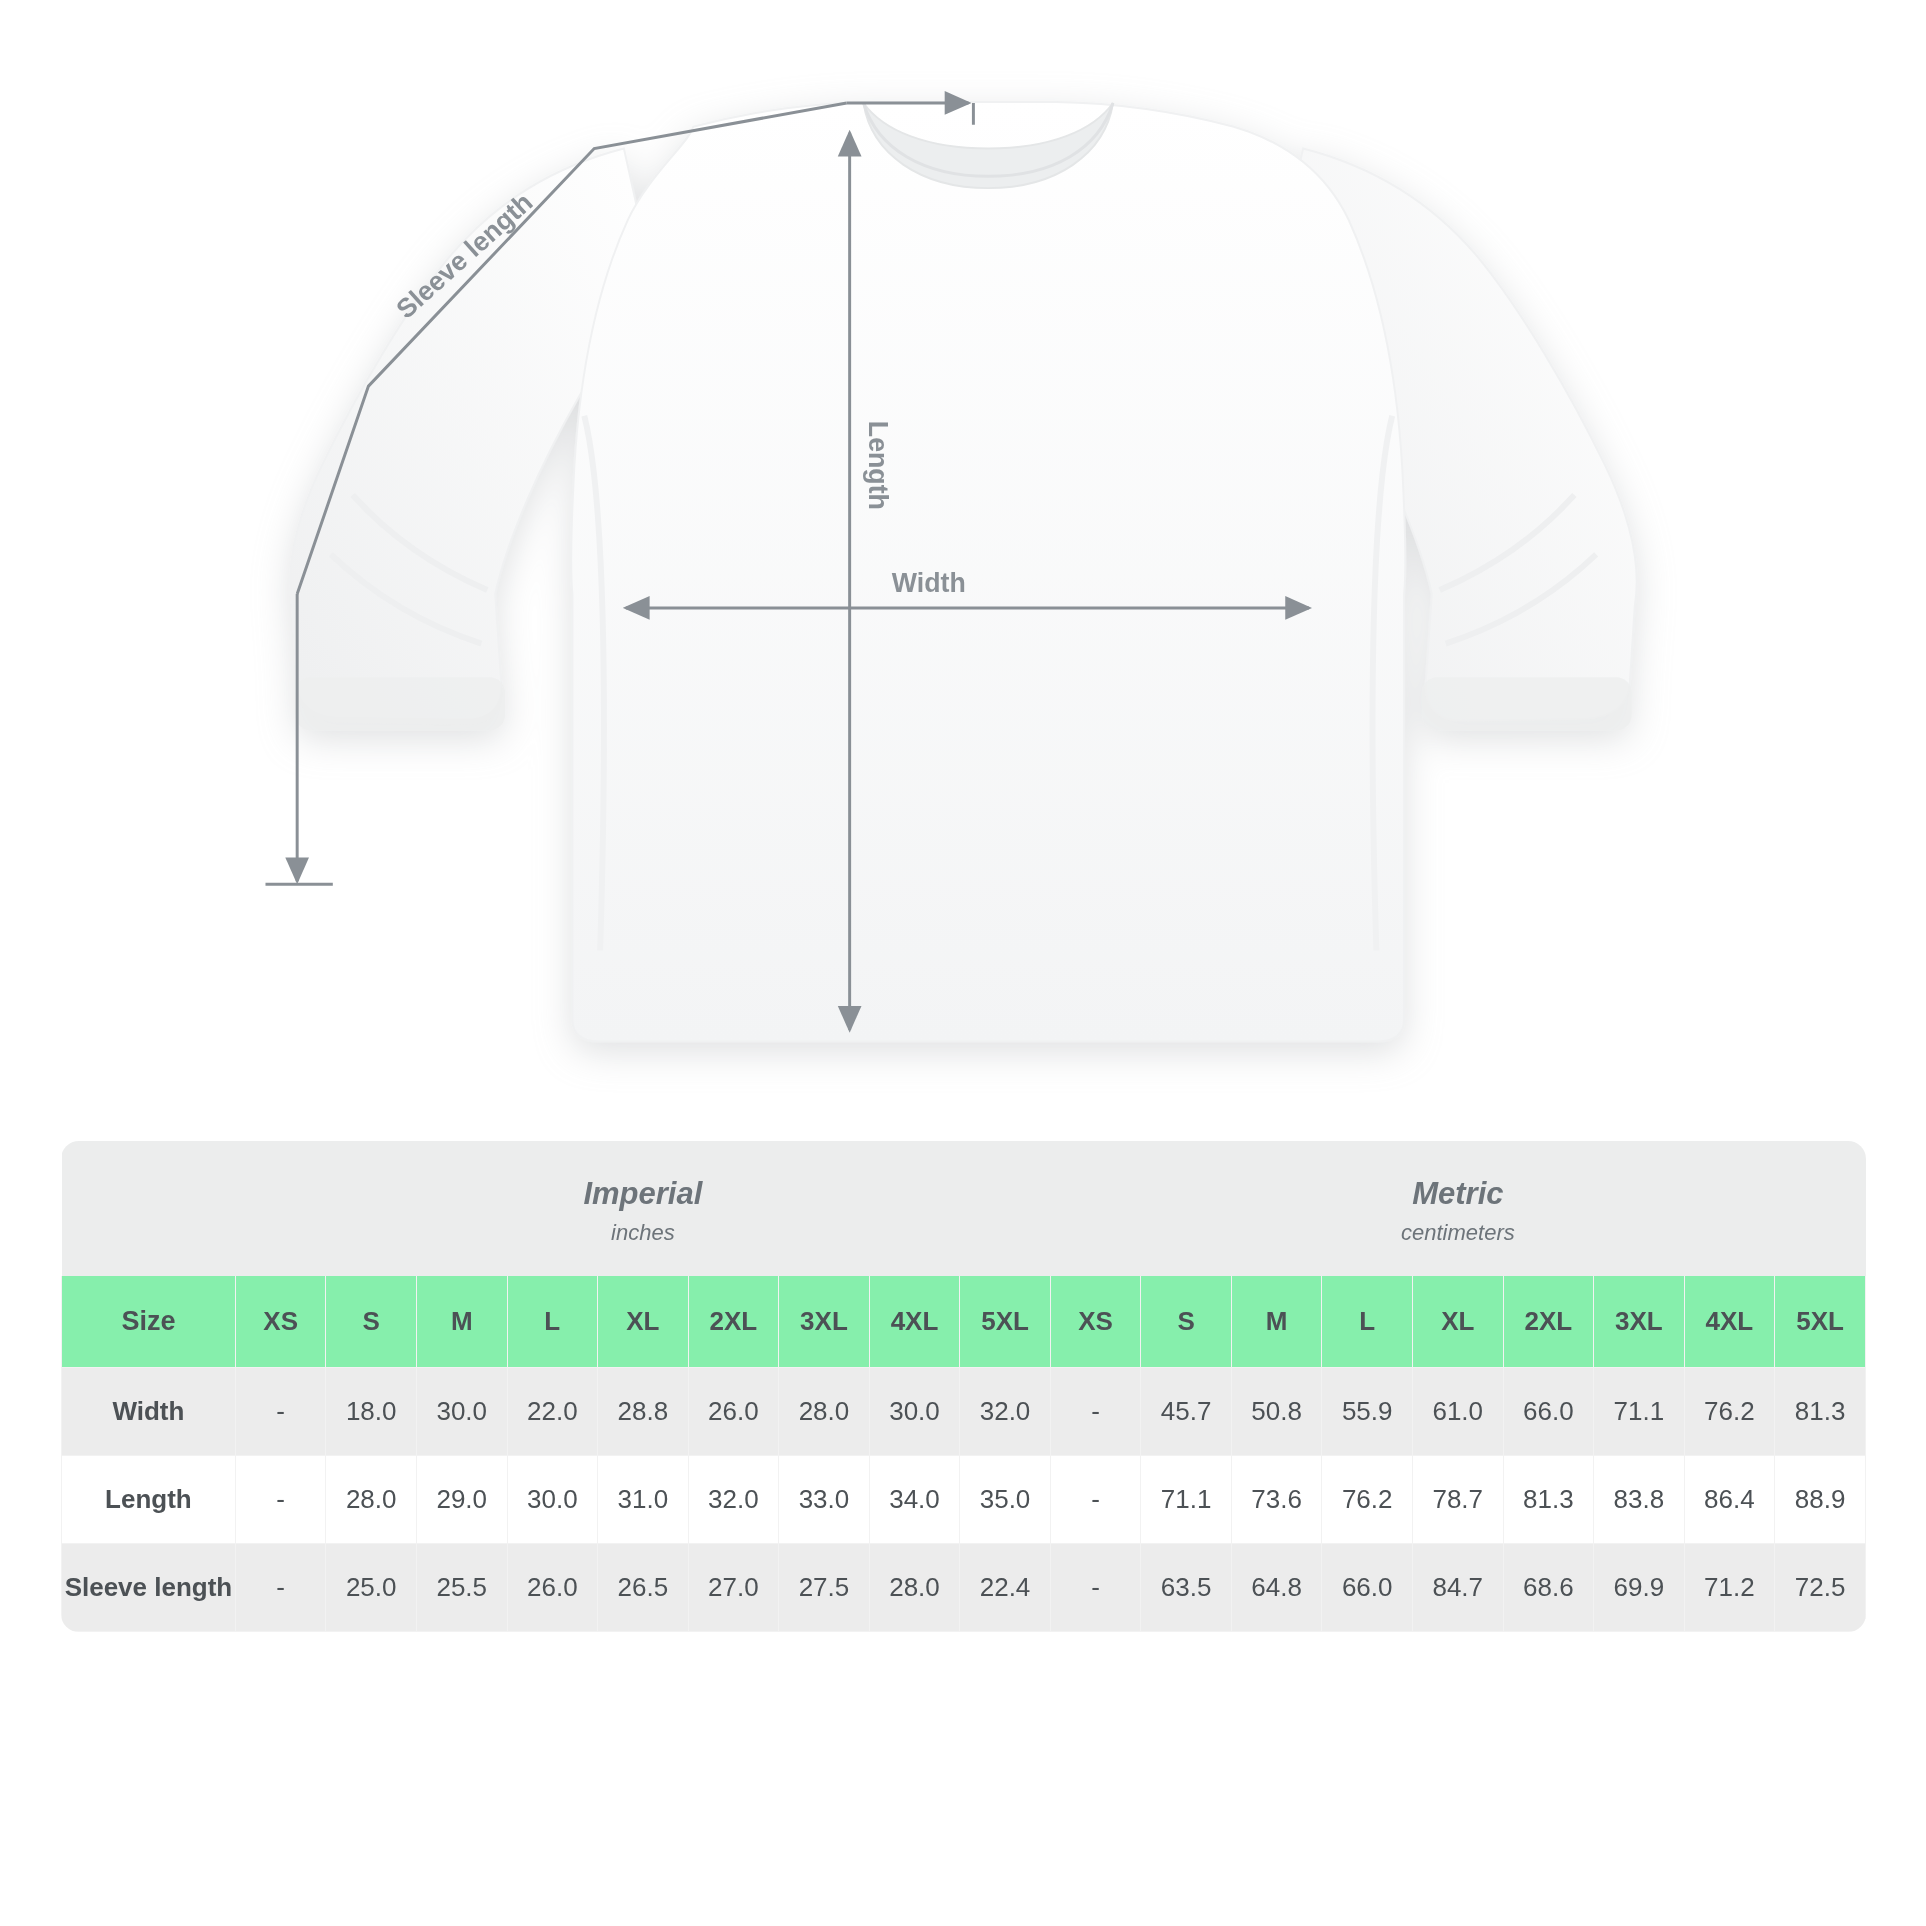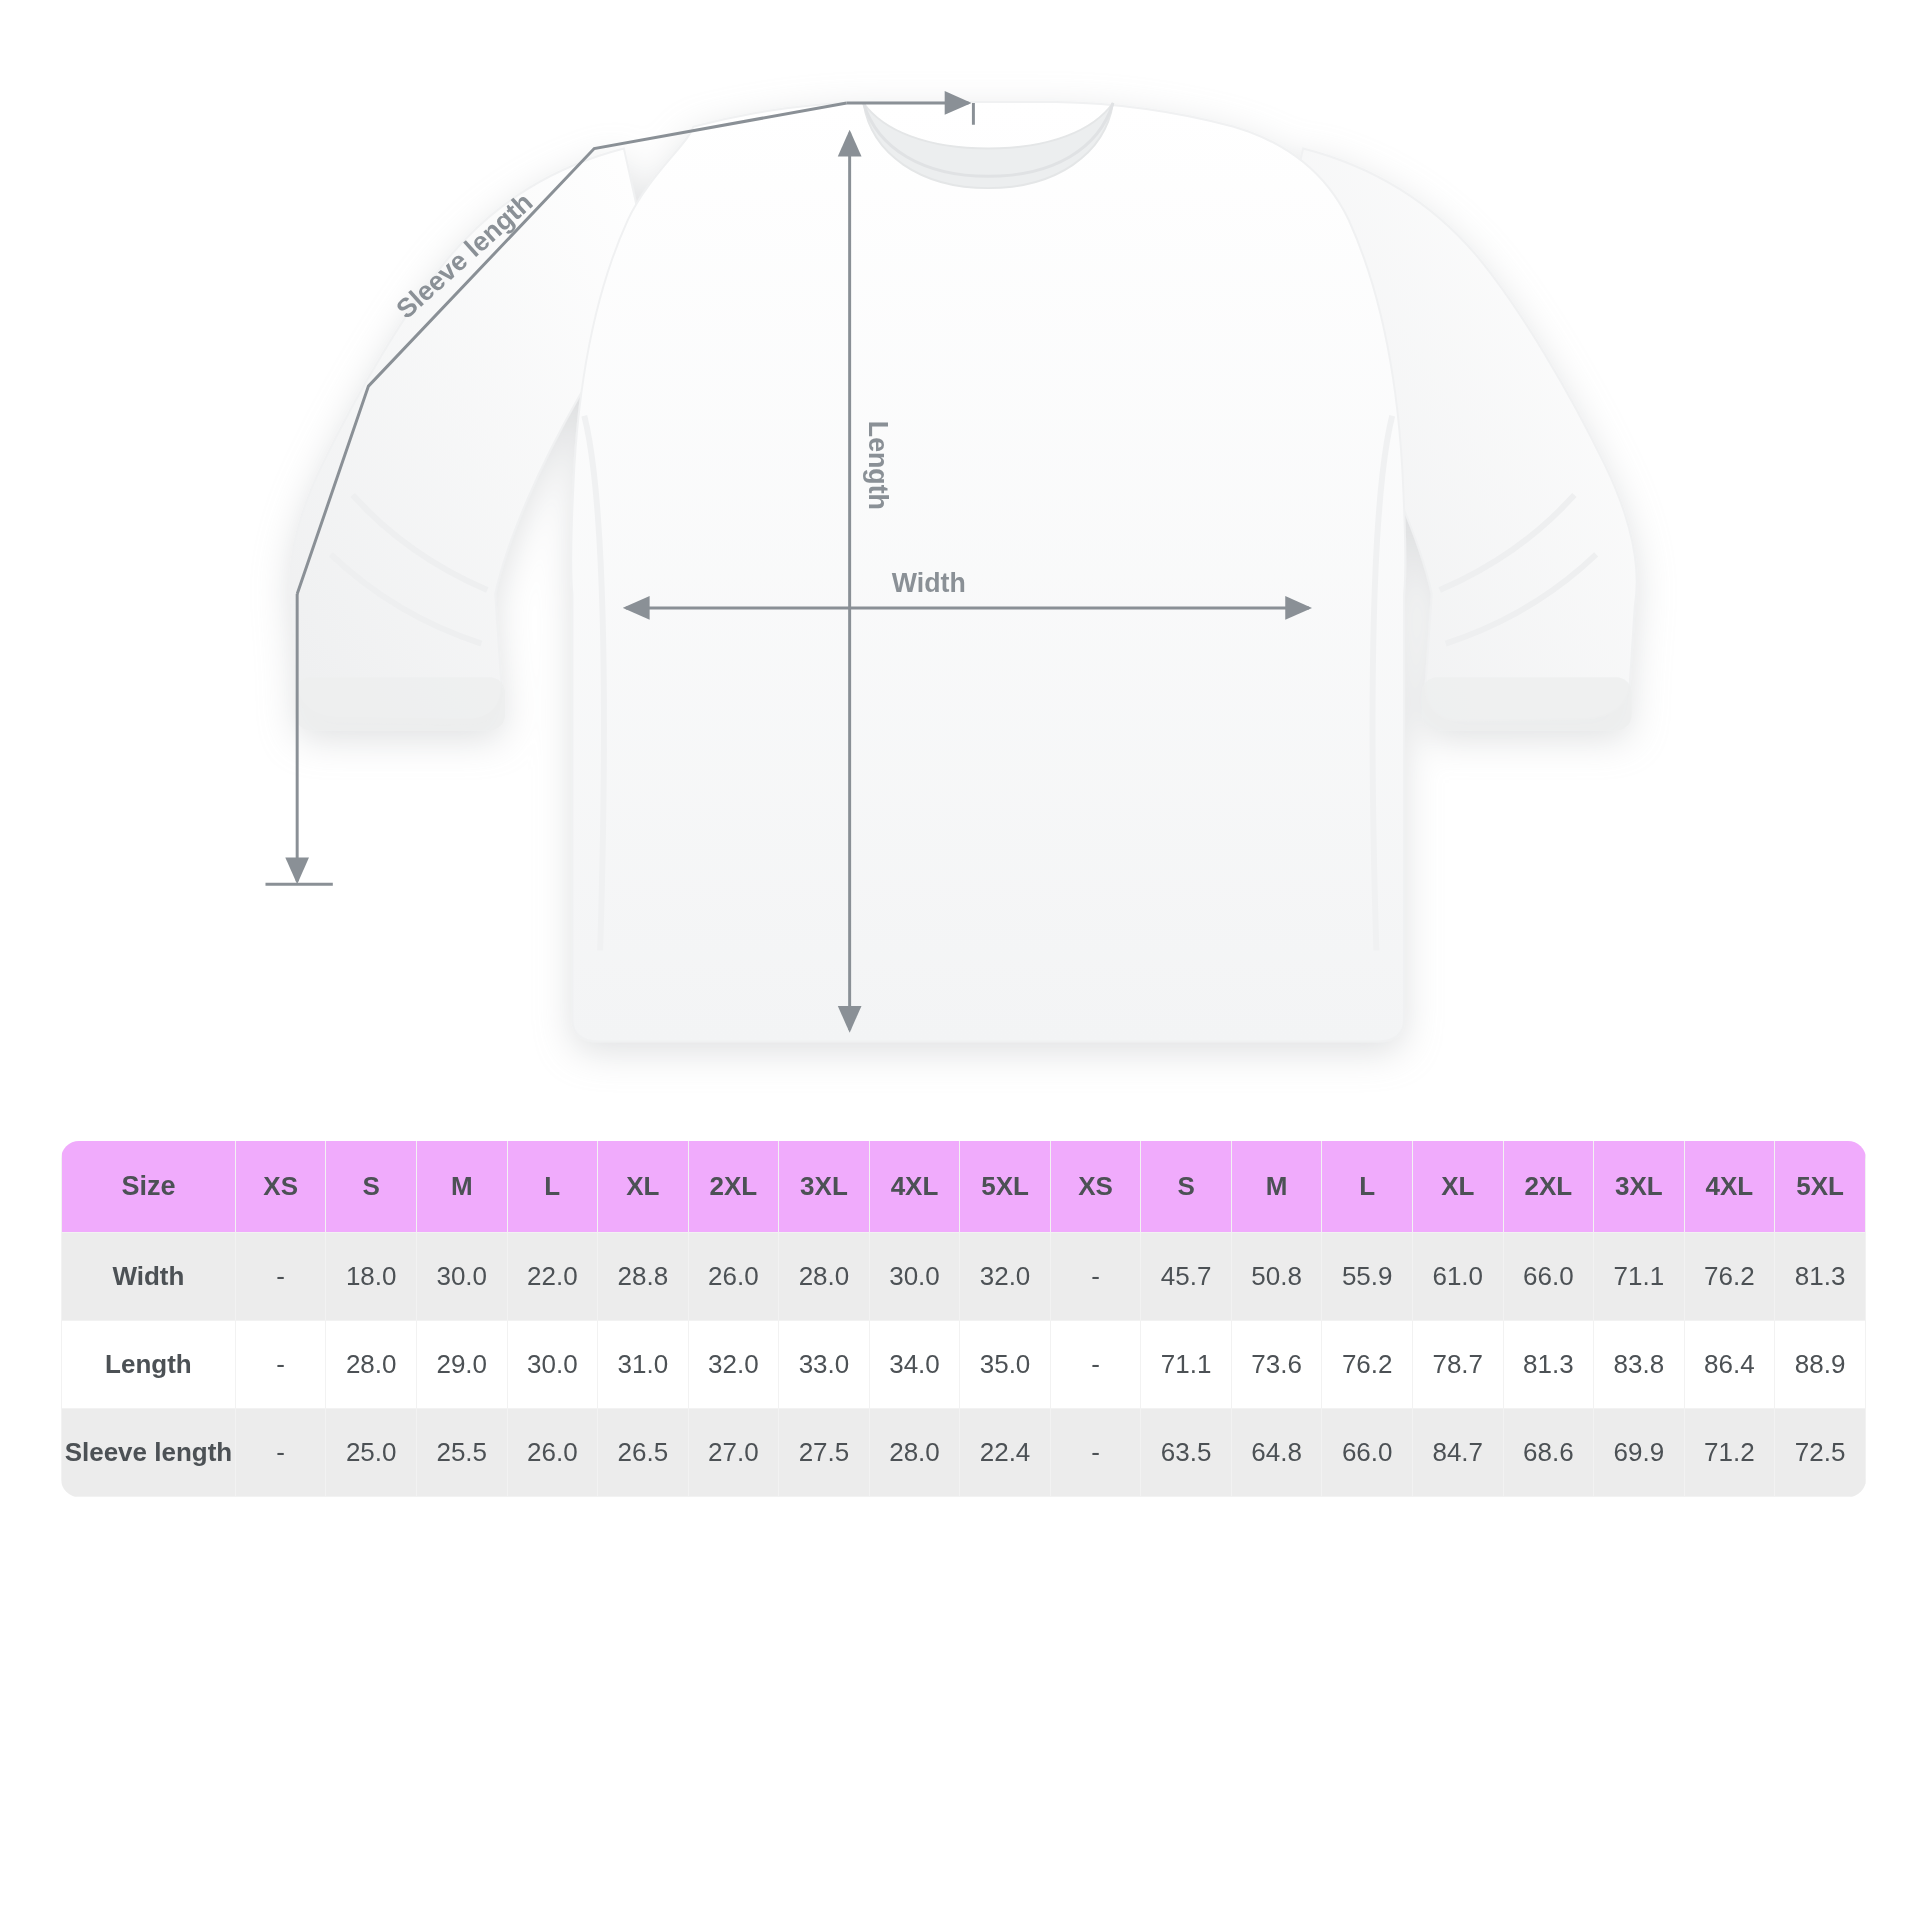--- a/index.html
+++ b/index.html
@@ -86,21 +86,21 @@
     font-style: italic;
     color: #6d747a;
     margin-top: 6px;
   }
   tr.unit-row td.corner {
     background: #eceded;
   }
 
   
   tr.head-row td {
-    background: #f0abfc;
+    background: #86efac;
     font-weight: bold;
     font-size: 26px;
     color: #4c5155;
     padding: 30px 0;
     border-top: none;
   }
   tr.head-row td.rowlabel {
     font-size: 27px;
   }
 
@@ -228,20 +228,31 @@
           <col class="col-size">
           <col class="col-size">
           <col class="col-size">
           <col class="col-size">
           <col class="col-size">
           <col class="col-size">
           <col class="col-size">
           <col class="col-size">
       </colgroup>
       <tbody>
+        <tr class="unit-row">
+          <td class="corner"></td>
+          <td colspan="9">
+            <div class="unit-name">Imperial</div>
+            <div class="unit-sub">inches</div>
+          </td>
+          <td colspan="9">
+            <div class="unit-name">Metric</div>
+            <div class="unit-sub">centimeters</div>
+          </td>
+        </tr>
 
         <tr class="head-row">
           <td class="rowlabel">Size</td>
           <td>XS</td>
           <td>S</td>
           <td>M</td>
           <td>L</td>
           <td>XL</td>
           <td>2XL</td>
           <td>3XL</td>

